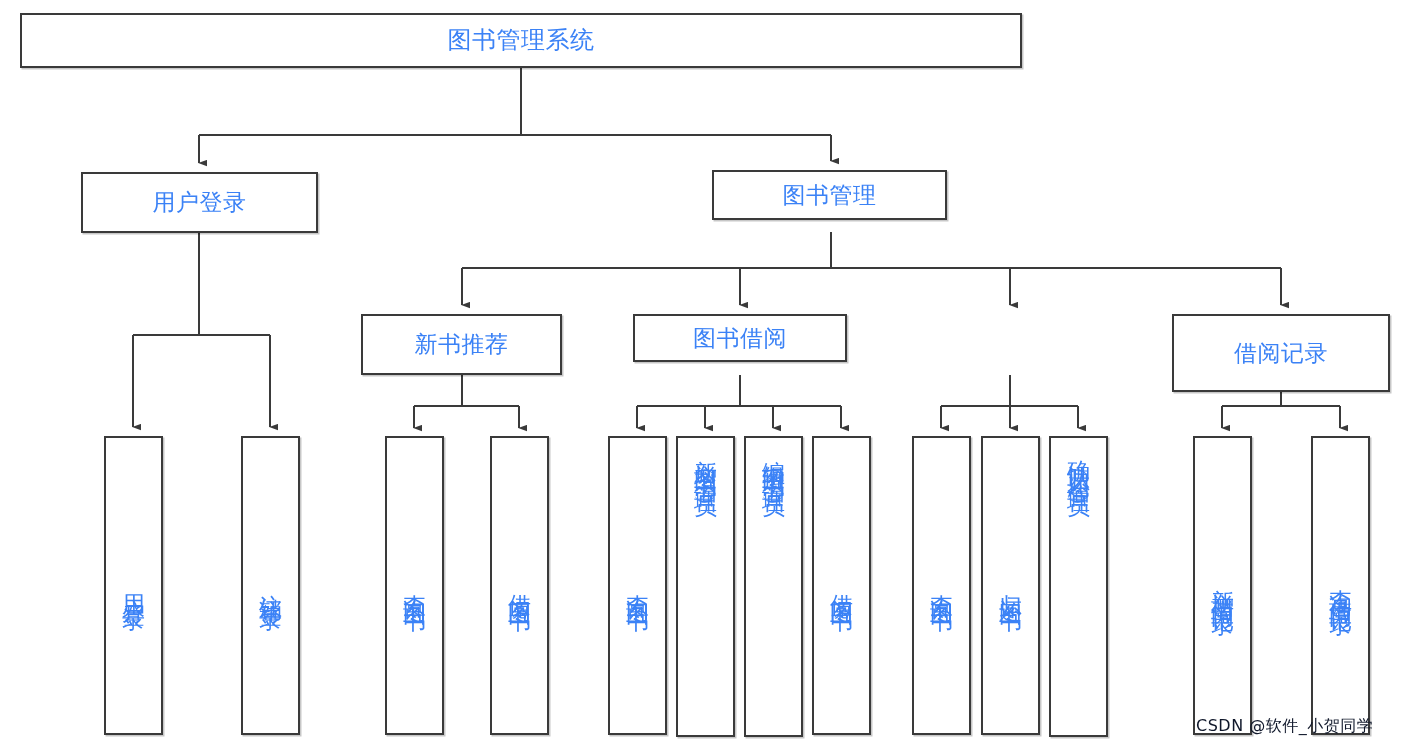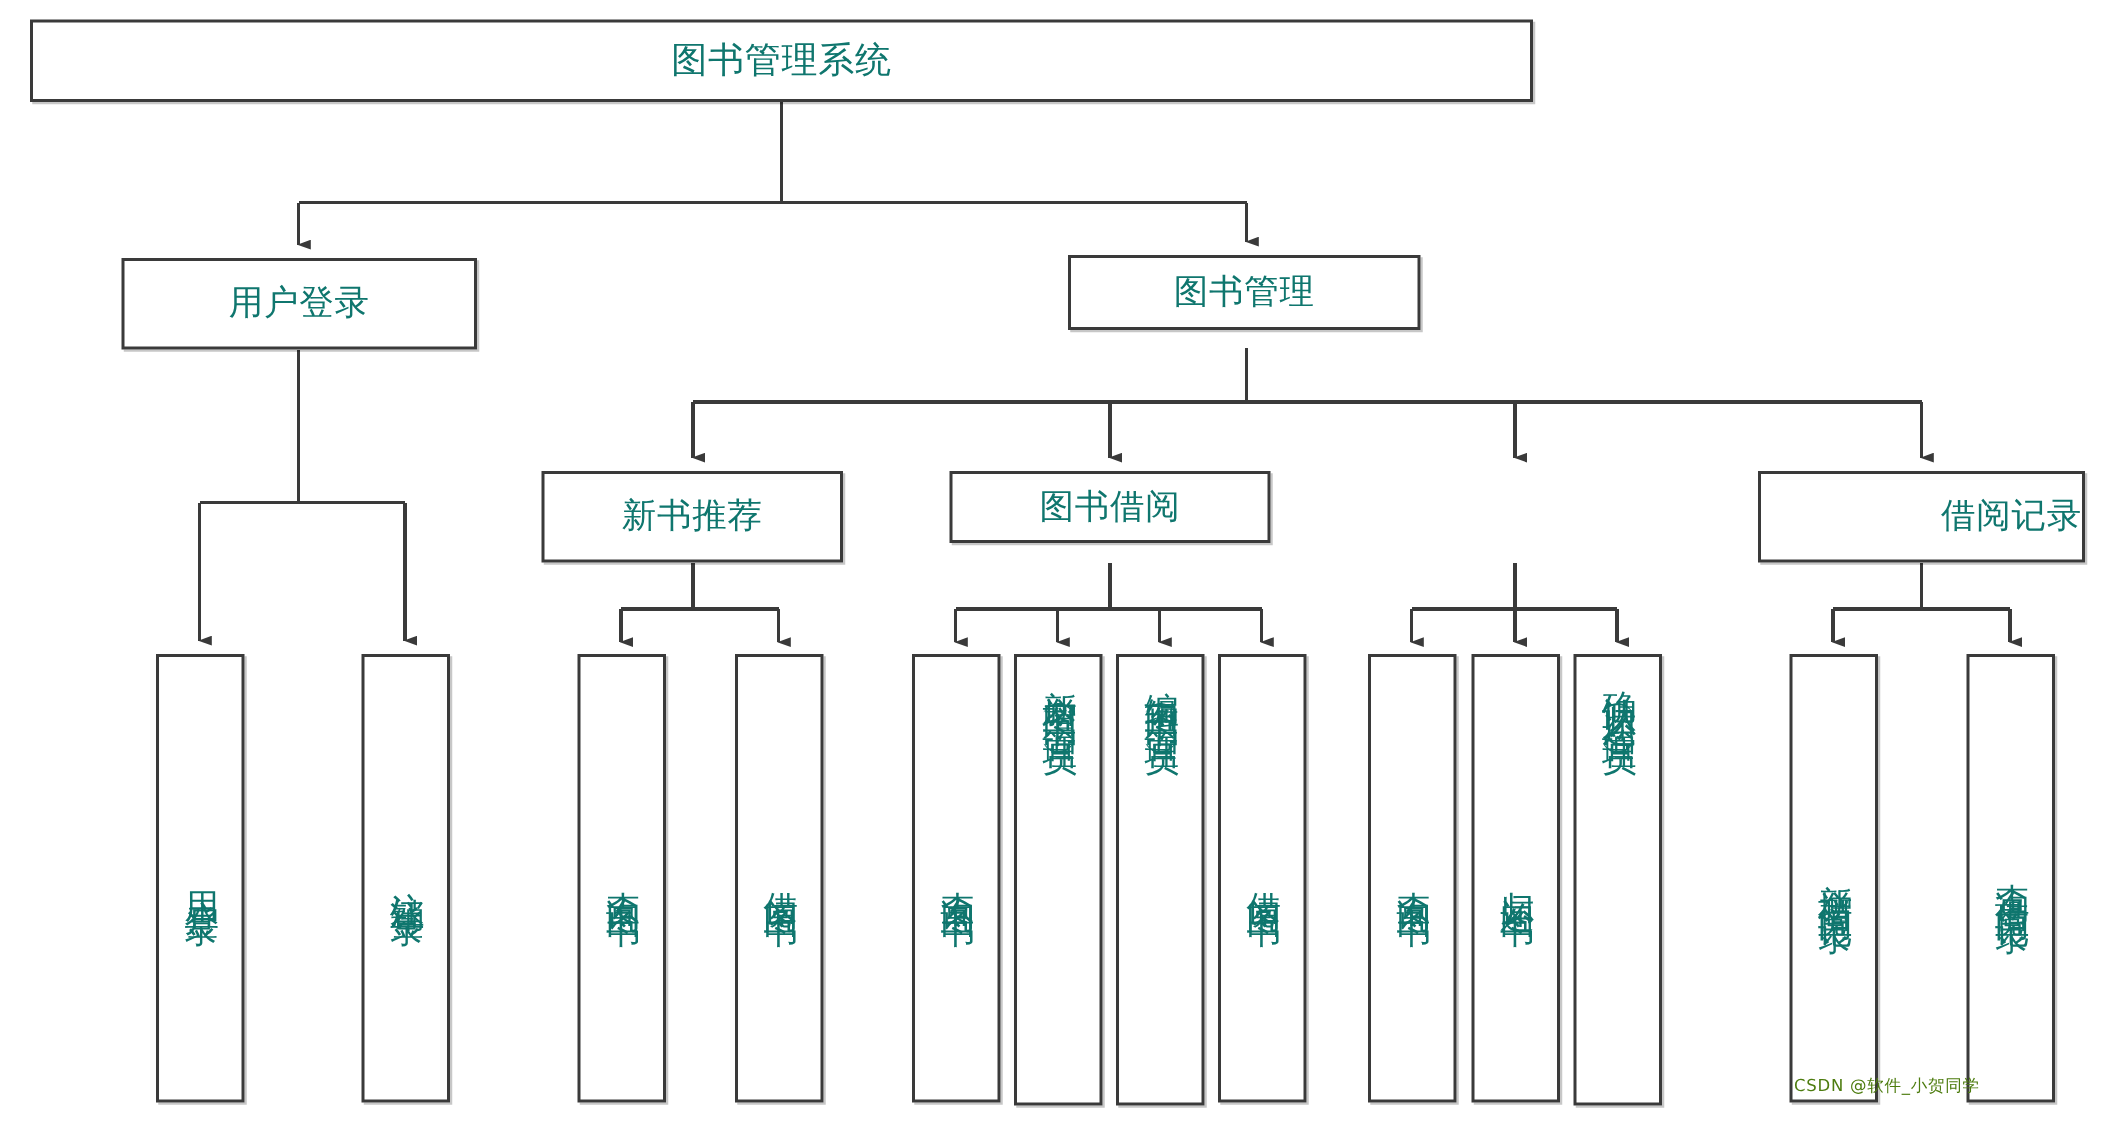--- a/index.html
+++ b/index.html
@@ -28,21 +28,21 @@
   }
   .node {
     position: absolute;
     box-sizing: border-box;
     background: #ffffff;
     border: 2px solid #3a3a3a;
     box-shadow: 1.5px 1.5px 0 rgba(0,0,0,0.22);
     display: flex;
     align-items: center;
     justify-content: center;
-    color: #0f766e;
+    color: #3b82f6;
     z-index: 2;
   }
   .node .label {
     display: block;
     text-align: center;
     line-height: 1.16;
     letter-spacing: 0.5px;
     white-space: nowrap;
   }
   
@@ -65,22 +65,22 @@
     letter-spacing: 5px;
     line-height: 1;
     white-space: pre;
   }
   .node.v.mid {
     align-items: center;
     padding-top: 0;
   }
   .watermark {
     position: absolute;
-    font-size: 11px;
-    color: #4d7c0f;
+    font-size: 16px;
+    color: #0f172a;
     white-space: nowrap;
     z-index: 5;
     letter-spacing: 0.5px;
   }
 </style>
 </head>
 <body>
 
 <div id="diagram-root">
 
@@ -144,21 +144,21 @@
   <div class="node h" style="left:712px; top:170px; width:235px; height:50px;">
     <span class="label">图书管理</span>
   </div>
 
   <div class="node h" style="left:361px; top:314px; width:201px; height:61px;">
     <span class="label">新书推荐</span>
   </div>
   <div class="node h" style="left:633px; top:314px; width:214px; height:48px;">
     <span class="label">图书借阅</span>
   </div>
-  <div class="node h" style="left:1172px; top:314px; width:218px; height:61px;justify-content:flex-end;">
+  <div class="node h" style="left:1172px; top:314px; width:218px; height:78px;">
     <span class="label">借阅记录</span>
   </div>
 
   <div class="node v mid" style="left:104px; top:436px; width:59px; height:299px;">
     <span class="label">用户登录</span>
   </div>
   <div class="node v mid" style="left:241px; top:436px; width:59px; height:299px;">
     <span class="label">注销登录</span>
   </div>
 

